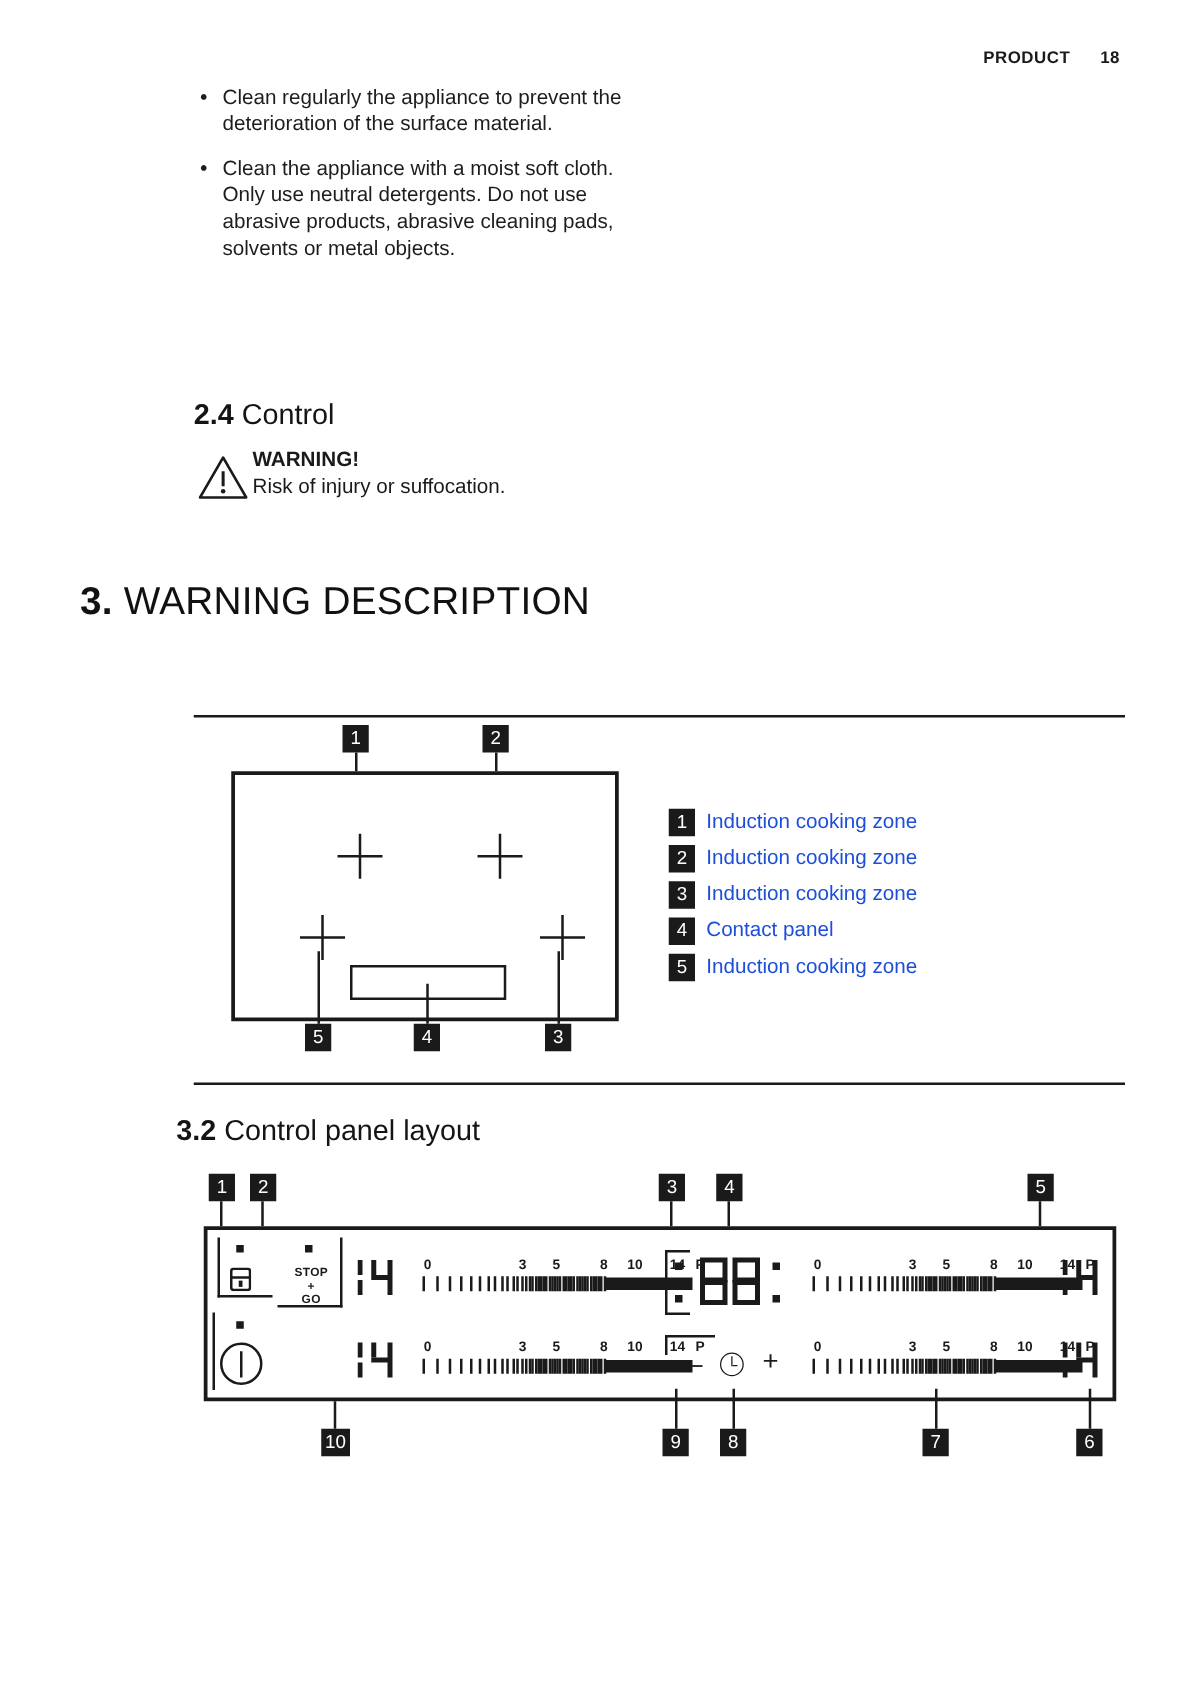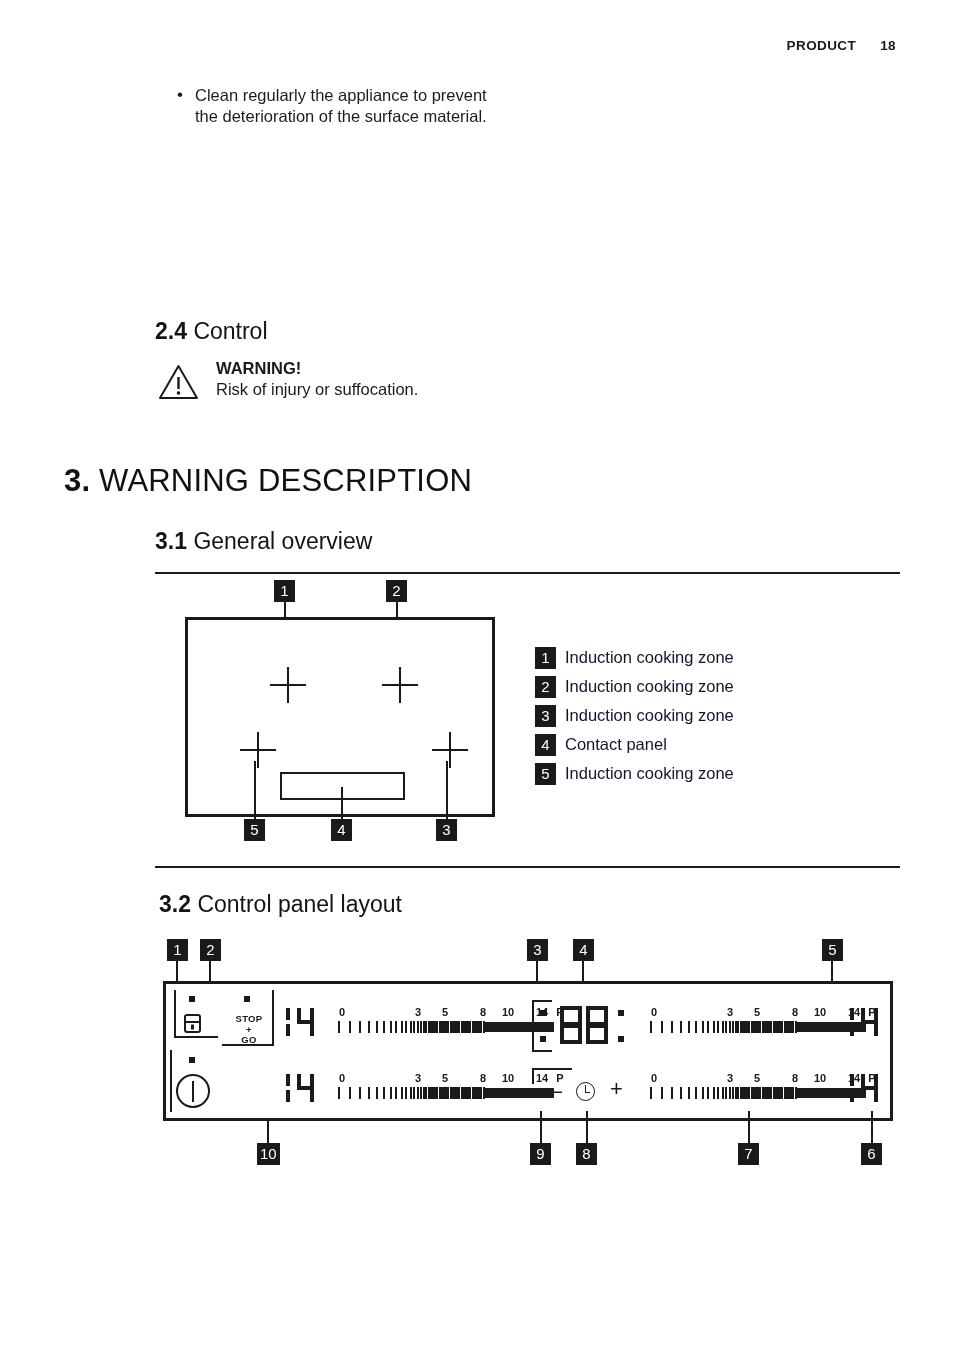--- a/index.html
+++ b/index.html
@@ -17,47 +17,47 @@
   
   .header {
     position:absolute; top:38px; right:58px;
     font-size:13.5px; font-weight:bold; letter-spacing:.4px;
     display:flex; gap:24px; align-items:baseline;
   }
 
   
   .cols { position:absolute; top:68px; left:155px; width:745px; display:flex; gap:26px; }
   .col { width:360px; }
-  ul.bullets { list-style:none; margin:17px; padding:0; }
+  ul.bullets { list-style:none; margin:0; padding:0; }
   ul.bullets li {
     position:relative; padding-left:23px; margin-bottom:15px;
     font-size:16.5px; line-height:1.28; color:#1d1d1d;
   }
   ul.bullets li:before {
     content:"•"; position:absolute; left:5px; top:-1px; font-size:17px;
   }
 
   
   .h2 { position:absolute; font-size:23px; color:#141414; }
   .h2 .num { font-weight:bold; }
   .disposal-head { top:318px; left:155px; }
-  .warn-block { position:absolute; top:358px; left:158px; display:flex; gap:17px; }
+  .warn-block { position:absolute; top:358px; left:158px; display:flex; gap:3px; }
   .tri { width:41px; height:38px; flex:0 0 auto; margin-top:5px; }
   .warn-text { font-size:16.5px; line-height:1.3; }
   .warn-text .strong { font-weight:bold; font-size:16.5px; display:block; }
 
   
   .h1 {
     position:absolute; top:463px; left:64px;
     font-size:31px; letter-spacing:.2px; color:#111;
   }
   .h1 .num { font-weight:bold; }
 
   .overview-head { top:528px; left:155px; }
-  .cp-head { top:891px; left:159px; }
+  .cp-head { top:891px; left:141px; }
 
   
   .rule { position:absolute; left:155px; width:745px; height:2px; background:#1a1a1a; }
   .rule-top { top:572px; }
   .rule-bottom { top:866px; }
 
   
   .fig1 { position:absolute; top:575px; left:155px; width:745px; height:288px; }
   .hob {
     position:absolute; left:30px; top:42px; width:310px; height:200px;
@@ -80,21 +80,21 @@
   }
   .lead { position:absolute; background:#1a1a1a; width:2px; }
 
   
   .legend { position:absolute; left:380px; top:68px; }
   .legend-row { display:flex; align-items:center; gap:9px; height:29px; }
   .legend-tag {
     background:#1a1a1a; color:#fff; width:21px; height:22px;
     font-size:15px; line-height:22px; text-align:center; flex:0 0 auto;
   }
-  .legend-label { font-size:16.5px; color:#0f172a; }
+  .legend-label { font-size:16.5px; color:#1d4ed8; }
 
   
   .fig2 { position:absolute; top:935px; left:155px; width:745px; height:250px; }
   .panel {
     position:absolute; left:8px; top:46px; width:730px; height:140px;
     border:3px solid #1a1a1a; background:#fff;
   }
   .led { position:absolute; width:6px; height:6px; background:#1a1a1a; }
 
   .icon-lock { position:absolute; width:17px; height:19px; }
@@ -141,20 +141,21 @@
 
   <div class="header">
     <span>PRODUCT</span>
     <span>18</span>
   </div>
 
   <div class="cols">
     <div class="col">
       <ul class="bullets">
         <li>Clean regularly the appliance to prevent the deterioration of the surface material.</li>
+        <li>Clean the appliance with a moist soft cloth. Only use neutral detergents. Do not use abrasive products, abrasive cleaning pads, solvents or metal objects.</li>
       </ul>
     </div>
   </div>
 
   <div class="h2 disposal-head">
     <span class="num">2.4</span>
     <span>Control</span>
   </div>
 
   <div class="warn-block">
@@ -167,24 +168,20 @@
       <span class="strong">WARNING!</span>
       <span>Risk of injury or suffocation.</span>
     </div>
   </div>
 
   <div class="h1">
     <span class="num">3.</span>
     <span>WARNING DESCRIPTION</span>
   </div>
 
-  <div class="h2 overview-head">
-    <span class="num">3.1</span>
-    <span>General overview</span>
-  </div>
 
   <div class="rule rule-top"></div>
   <div class="rule rule-bottom"></div>
 
   <div class="fig1">
 
     <div class="tag" style="left:119px; top:5px;">1</div>
     <div class="tag" style="left:231px; top:5px;">2</div>
     <div class="lead" style="left:129px; top:27px; height:65px;"></div>
     <div class="lead" style="left:241px; top:27px; height:65px;"></div>

